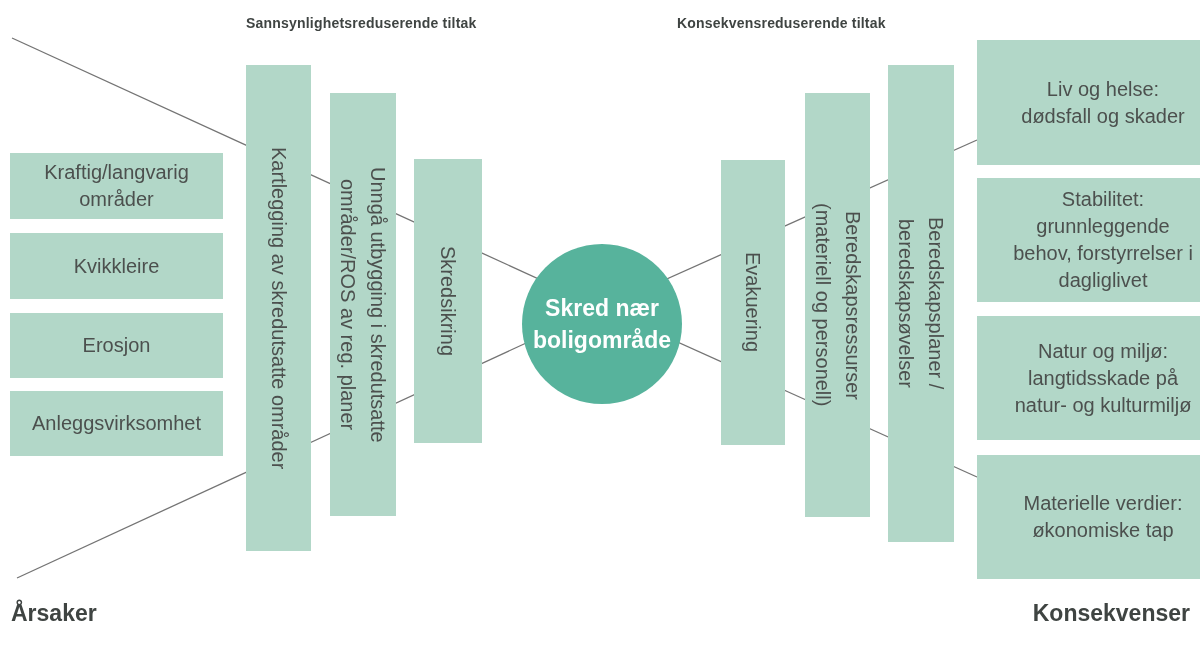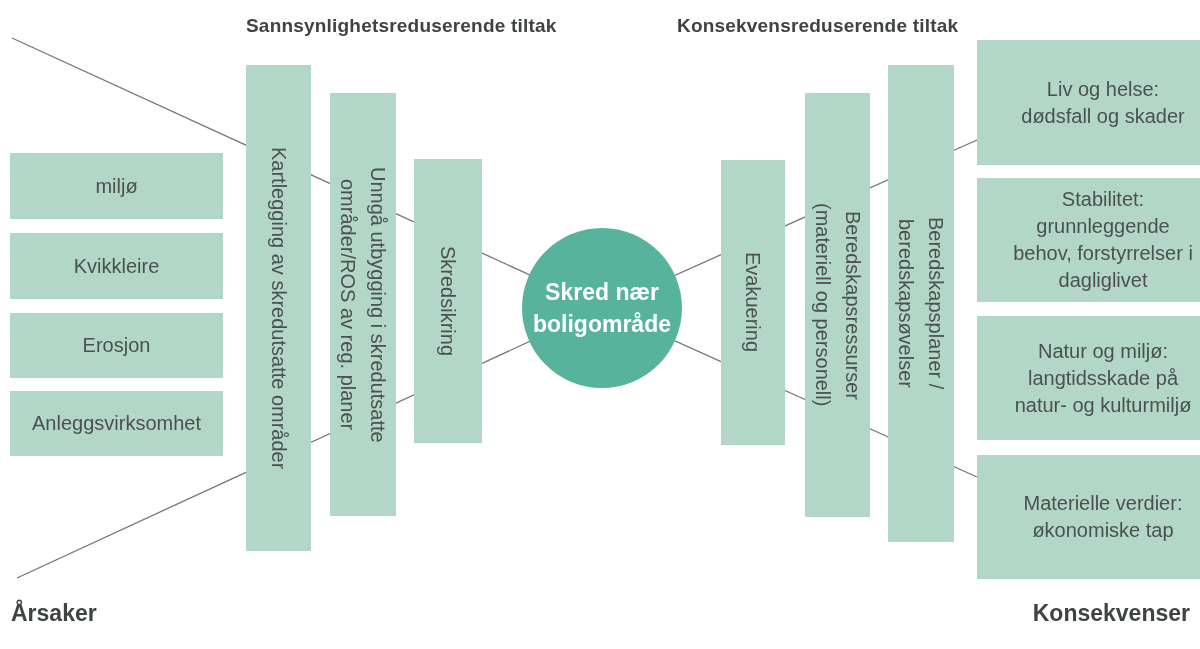--- a/index.html
+++ b/index.html
@@ -2,21 +2,21 @@
 <html><head>
 <meta charset="utf-8">
 <style>
   html, body { margin:0; padding:0; background:#ffffff; }
   .canvas {
     position:relative; width:1200px; height:649px; background:#ffffff;
     font-family:"Liberation Sans", sans-serif; overflow:hidden;
   }
   svg.conn { position:absolute; left:0; top:0; z-index:1; }
   .hdr {
-    position:absolute; top:15px; font-weight:bold; font-size:19px;
+    position:absolute; top:15px; font-weight:bold; font-size:14px;
     color:#3f4442; letter-spacing:0.2px; z-index:3; white-space:nowrap;
   }
   .hdr.prob { left:246px; }
   .hdr.cons { left:677px; }
   .ftr {
     position:absolute; top:600px; font-weight:bold; font-size:23px;
     color:#3f4442; z-index:3; white-space:nowrap;
   }
   .ftr.causes { left:11px; }
   .ftr.consq { right:10px; }
@@ -43,21 +43,21 @@
   }
   .vt { writing-mode:vertical-rl; text-orientation:mixed; text-align:center; line-height:30px; }
   .vt span { display:block; }
   .b1 { left:246px; top:65px;  width:65px; height:486px; }
   .b2 { left:330px; top:93px;  width:66px; height:423px; }
   .b3 { left:414px; top:159px; width:68px; height:284px; }
   .b4 { left:721px; top:160px; width:64px; height:285px; }
   .b5 { left:805px; top:93px;  width:65px; height:424px; }
   .b6 { left:888px; top:65px;  width:66px; height:477px; }
   .event {
-    position:absolute; left:522px; top:228px; width:160px; height:160px;
+    position:absolute; left:522px; top:244px; width:160px; height:160px;
     border-radius:50%; background:#57b39c; color:#ffffff; font-weight:bold;
     font-size:23px; line-height:32px; display:flex; flex-direction:column;
     justify-content:center; text-align:center; z-index:2;
   }
   .event span { display:block; }
 </style>
 </head>
 <body>
 
 <div class="canvas">
@@ -66,21 +66,22 @@
     <line x1="12" y1="38" x2="602" y2="308" stroke-width="1.3" stroke="#747474"></line>
     <line x1="17" y1="578" x2="602" y2="308" stroke-width="1.3" stroke="#747474"></line>
     <line x1="602" y1="308" x2="977" y2="140" stroke-width="1.3" stroke="#747474"></line>
     <line x1="602" y1="308" x2="977" y2="477" stroke-width="1.3" stroke="#747474"></line>
   </svg>
 
   <div class="hdr prob">Sannsynlighetsreduserende tiltak</div>
   <div class="hdr cons">Konsekvensreduserende tiltak</div>
 
   <div class="box cause c1">
-    <span>miljø</span>
+    <span>Kraftig/langvarig</span>
+    <span>områder</span>
   </div>
   <div class="box cause c2">
     <span>Kvikkleire</span>
   </div>
   <div class="box cause c3">
     <span>Erosjon</span>
   </div>
   <div class="box cause c4">
     <span>Anleggsvirksomhet</span>
   </div>

